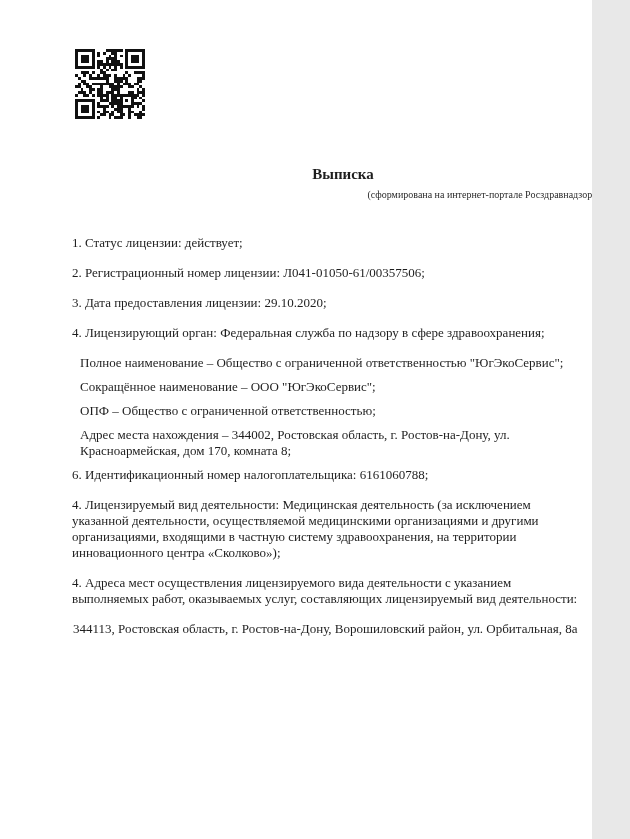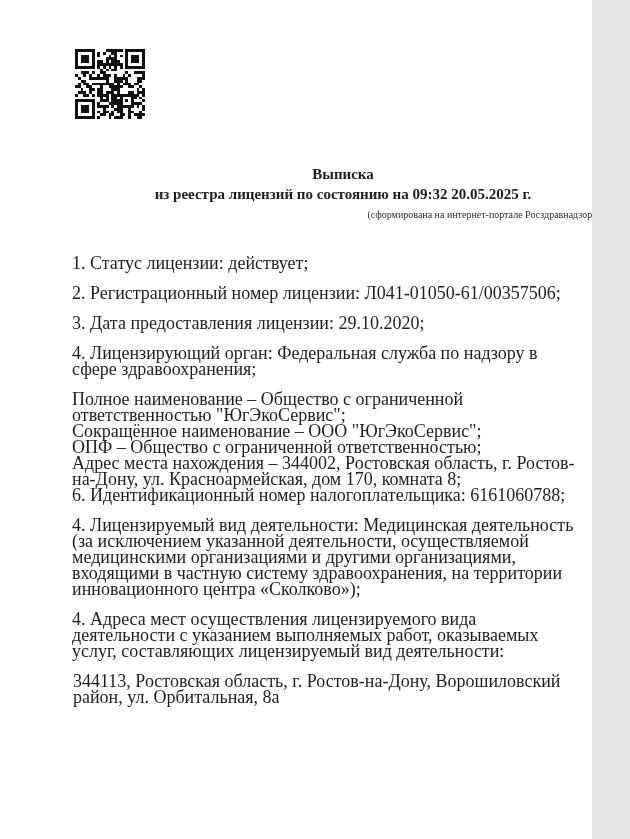--- a/index.html
+++ b/index.html
@@ -41,28 +41,28 @@
     font-size: 10px;
     line-height: 12px;
     text-align: right;
     margin-top: 5px;
     padding-right: 14px;
     color: #2a2a2a;
   }
   .body-text {
     margin-top: 34px;
     width: 508px;
-    font-size: 18px;
+    font-size: 13px;
     line-height: 16px;
   }
   .para {
     margin: 0 0 14px 0;
   }
   .para.tight {
-    margin: 0;
+    margin: 8px;
   }
   .para.last {
     margin: 1px;
   }
 </style>
 </head>
 <body>
 
 <div class="page">
 
@@ -302,21 +302,20 @@
         <rect x="19" y="24" width="1" height="1" fill="#111"></rect>
         <rect x="22" y="24" width="1" height="1" fill="#111"></rect>
         <rect x="23" y="24" width="1" height="1" fill="#111"></rect>
       </svg>
     </div>
 
   <div class="content">
 
     <div class="header">
       <div class="title">Выписка</div>
-      <div class="title">из реестра лицензий по состоянию на 09:32 20.05.2025 г.</div>
       <div class="subtitle">(сформирована на интернет-портале Росздравнадзора)</div>
     </div>
 
     <div class="body-text">
       <p class="para">1. Статус лицензии: действует;</p>
       <p class="para">2. Регистрационный номер лицензии: Л041-01050-61/00357506;</p>
       <p class="para">3. Дата предоставления лицензии: 29.10.2020;</p>
       <p class="para">4. Лицензирующий орган: Федеральная служба по надзору в сфере здравоохранения;</p>
       <p class="para tight">Полное наименование – Общество с ограниченной ответственностью "ЮгЭкоСервис";</p>
       <p class="para tight">Сокращённое наименование – ООО "ЮгЭкоСервис";</p>

